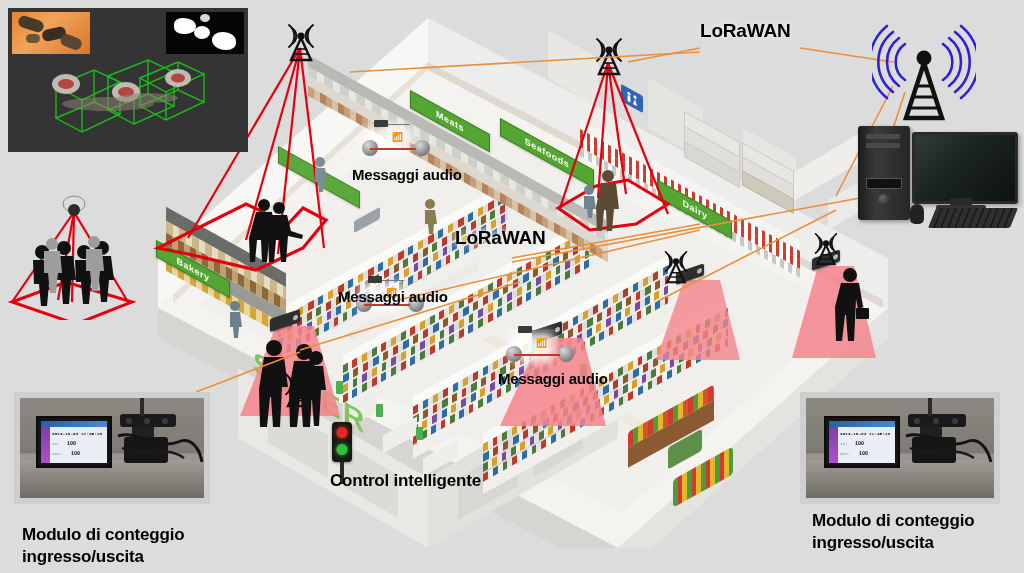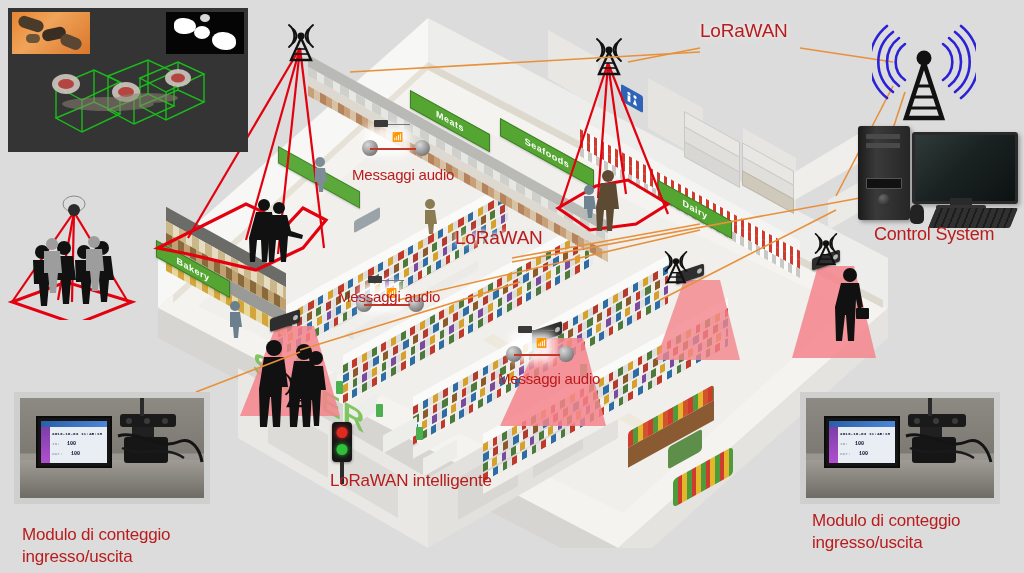--- a/index.html
+++ b/index.html
@@ -9,21 +9,21 @@
     font-family:"Liberation Sans", sans-serif;
     overflow:hidden;
     position:relative;
   }
   #stage{position:absolute;left:0;top:0;width:1024px;height:573px;}
 
   .abs{position:absolute;}
 
   
   .lbl{
-    font-weight:normal;color:#b91c1c;
+    font-weight:bold;color:#000000;
     letter-spacing:-0.2px;
     white-space:nowrap;
     line-height:1.15;
   }
   .lbl-shadow{ text-shadow:0 0 5px #e9e9e9,0 0 9px #e9e9e9,0 0 3px #e9e9e9; }
 
   
   #scene{left:128px;top:8px;width:790px;height:540px;}
 
   
@@ -537,21 +537,20 @@
       <div class="abs" style="left:0;top:0;right:0;bottom:0;background:linear-gradient(135deg,#2f3b3a 0%,#1a2322 45%,#0d1211 100%);"></div>
     </div>
     <div class="abs" style="left:92px;top:78px;width:22px;height:7px;background:#2a2a2a;"></div>
     <div class="abs" style="left:78px;top:85px;width:50px;height:5px;background:#333;border-radius:2px;"></div>
 
     <div class="abs" style="left:74px;top:88px;width:82px;height:20px;background:#1c1c1c;border-radius:2px;transform:skewX(-22deg);
          background-image:repeating-linear-gradient(90deg,#303030 0 5px,#1c1c1c 5px 7px),repeating-linear-gradient(0deg,#303030 0 4px,#1c1c1c 4px 6px);"></div>
 
     <div class="abs" style="left:52px;top:84px;width:14px;height:20px;background:#222;border-radius:7px 7px 5px 5px;"></div>
   </div>
-  <div class="lbl abs" style="left:874px;top:224px;font-size:18px;">Control System</div>
 
   <div class="lbl abs" style="left:352px;top:166px;font-size:15px;">Messaggi audio</div>
   <div class="lbl abs" style="left:338px;top:288px;font-size:15px;">Messaggi audio</div>
   <div class="lbl abs" style="left:498px;top:370px;font-size:15px;">Messaggi audio</div>
 
   <div class="photo" style="left:8px;top:8px;width:240px;height:144px;background:#343434;">
 
     <div class="abs" style="left:4px;top:4px;width:78px;height:42px;background:linear-gradient(135deg,#e8842f,#f0a45a 40%,#d9762a);overflow:hidden;">
       <div class="abs" style="left:6px;top:6px;width:26px;height:12px;background:#4a3a2a;border-radius:6px;transform:rotate(18deg);"></div>
       <div class="abs" style="left:30px;top:16px;width:24px;height:12px;background:#3a2e22;border-radius:6px;transform:rotate(-12deg);"></div>
@@ -641,21 +640,21 @@
       </g>
     </svg>
   </div>
 
   <div class="tl" style="left:332px;top:422px;">
     <i class="r"></i>
     <i class="g"></i>
     <div class="pole"></div>
   </div>
   <div class="lbl abs" style="left:330px;top:470px;font-size:17px;line-height:1.25;">
-    <div>LoRaWAN intelligente</div>
+    <div>Control intelligente</div>
   </div>
 
   <div class="abs" style="left:14px;top:392px;width:196px;height:112px;background:#cfcfcf;padding:6px;box-sizing:border-box;">
     <div class="abs" style="left:6px;top:6px;width:184px;height:100px;background:linear-gradient(180deg,#8d8a84 0%,#7d7a74 55%,#9a9792 56%,#8b8884 100%);overflow:hidden;">
 
       <div class="abs" style="left:0;top:62px;width:184px;height:38px;background:linear-gradient(180deg,#a09c95,#6f6c66);"></div>
 
       <div class="abs" style="left:16px;top:18px;width:72px;height:48px;background:#151515;border:2px solid #0b0b0b;">
         <div class="abs" style="left:3px;top:3px;right:3px;bottom:3px;background:#e9eef5;overflow:hidden;">
           <div class="abs" style="left:0;top:0;width:100%;height:6px;background:linear-gradient(90deg,#2a5fa8,#4b86d8);"></div>

